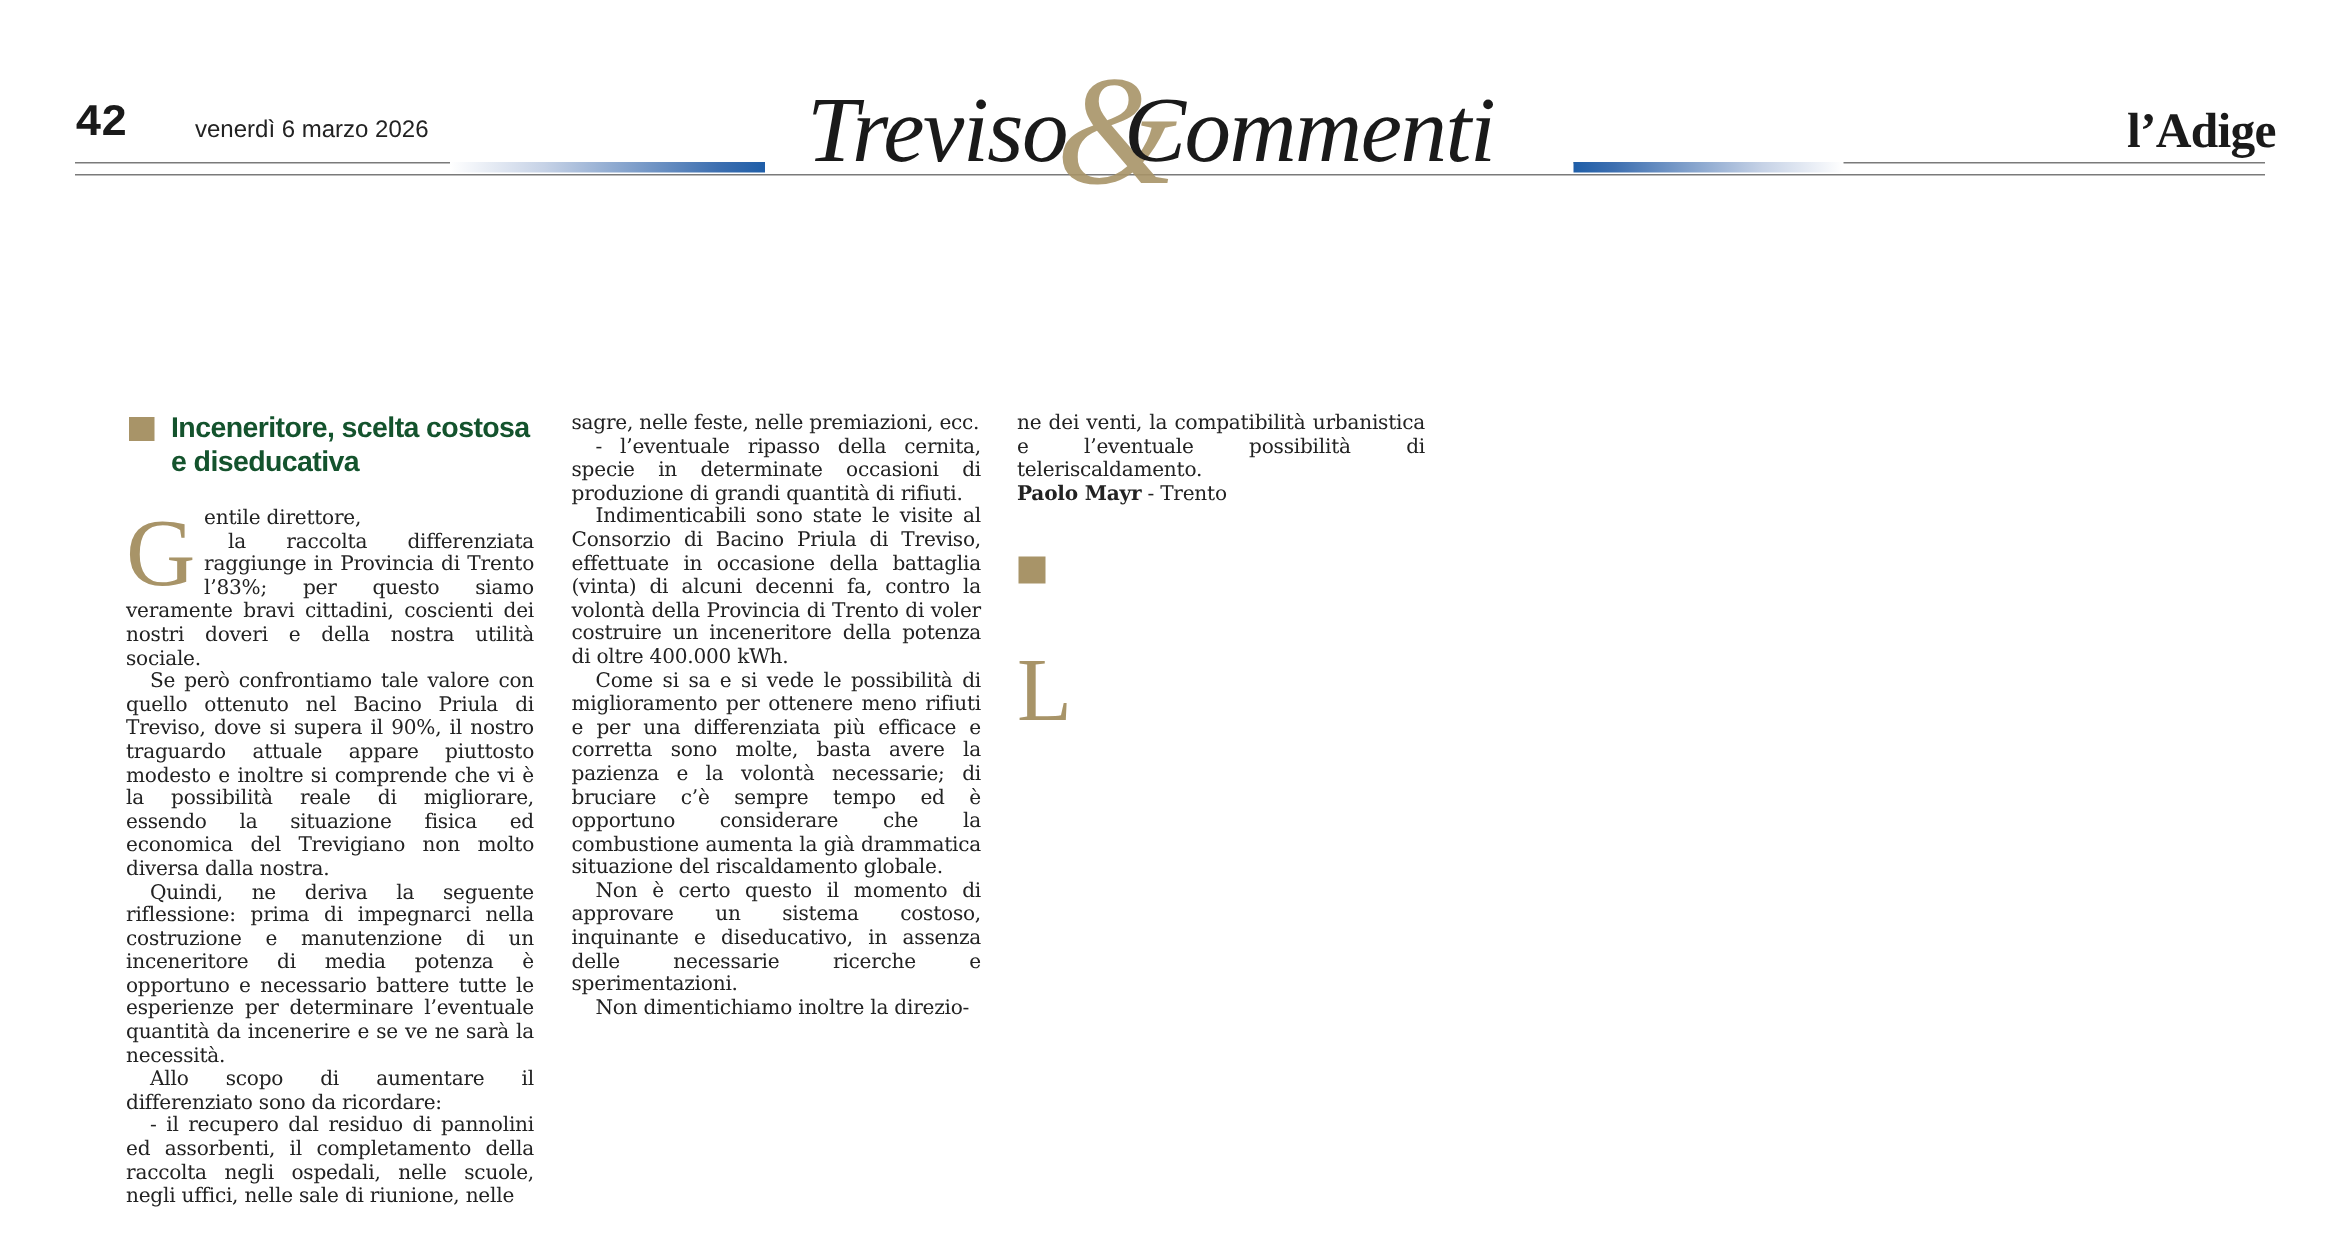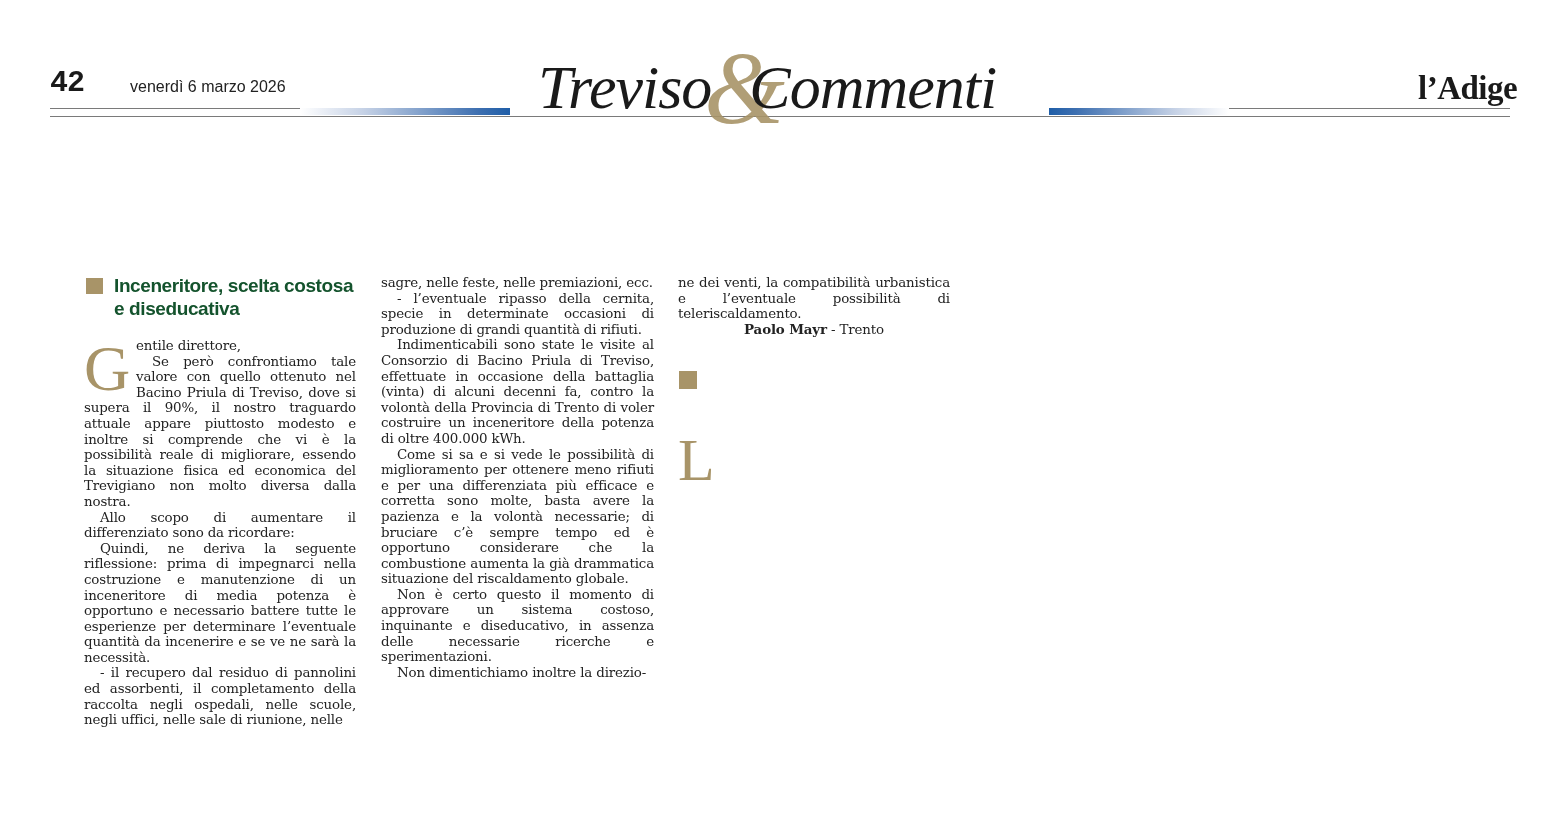--- a/index.html
+++ b/index.html
@@ -21,21 +21,21 @@
     .headline { position:absolute; left:114px; top:274px; width:250px; font-family:"Liberation Sans", sans-serif; font-weight:bold; font-size:19px; line-height:23px; color:#14532d; letter-spacing:-0.4px; }
 
     .col { position:absolute; font-family:"DejaVu Serif", serif; font-size:13.4px; line-height:15.6px; color:#222; text-align:justify; letter-spacing:-0.15px; }
     .col p { margin:0; }
     .col .ind { text-indent:16px; }
     .col1 { left:84px; top:338px; width:272px; }
     .col2 { left:381px; top:275px; width:273px; }
     .col3 { left:678px; top:275px; width:272px; }
 
     .dropcap { float:left; font-family:"Liberation Serif", serif; font-size:64px; line-height:50px; color:#a89468; margin:4px 6px 0 0; padding-top:2px; }
-    .signature { text-align:center; margin-top:1px; }
+    .signature { text-align:left; margin-top:1px; }
     .signature b { font-weight:bold; }
 
     .square2 { position:absolute; left:679px; top:371px; width:18px; height:18px; background:#a89468; }
     .bigL { position:absolute; left:678px; top:430px; font-family:"Liberation Serif", serif; font-size:60px; line-height:60px; color:#a89468; }
   </style>
 </head>
 <body>
 
 <div class="page-num">42</div>
 <div class="date">venerdì 6 marzo 2026</div>
@@ -51,23 +51,24 @@
   <span>Treviso</span><span style="display:inline-block;width:38px;"></span><span>Commenti</span>
 </div>
 <div class="brand">l’Adige</div>
 
 <div class="headline-square"></div>
 <div class="headline">Inceneritore, scelta costosa e diseducativa</div>
 
 <div class="col col1">
   <span class="dropcap">G</span>
   <p>entile direttore,</p>
+  <p class="ind">la raccolta differenziata raggiunge in Provincia di Trento l’83%; per questo siamo veramente bravi cittadini, coscienti dei nostri doveri e della nostra utilità sociale.</p>
   <p class="ind">Se però confrontiamo tale valore con quello ottenuto nel Bacino Priula di Treviso, dove si supera il 90%, il nostro traguardo attuale appare piuttosto modesto e inoltre si comprende che vi è la possibilità reale di migliorare, essendo la situazione fisica ed economica del Trevigiano non molto diversa dalla nostra.</p>
+  <p class="ind">Quindi, ne deriva la seguente riflessione: prima di impegnarci nella costruzione e manutenzione di un inceneritore di media potenza è opportuno e necessario battere tutte le esperienze per determinare l’eventuale quantità da incenerire e se ve ne sarà la necessità.</p>
   <p class="ind">Allo scopo di aumentare il differenziato sono da ricordare:</p>
-  <p class="ind">Quindi, ne deriva la seguente riflessione: prima di impegnarci nella costruzione e manutenzione di un inceneritore di media potenza è opportuno e necessario battere tutte le esperienze per determinare l’eventuale quantità da incenerire e se ve ne sarà la necessità.</p>
   <p class="ind">- il recupero dal residuo di pannolini ed assorbenti, il completamento della raccolta negli ospedali, nelle scuole, negli uffici, nelle sale di riunione, nelle</p>
 </div>
 
 <div class="col col2">
   <p>sagre, nelle feste, nelle premiazioni, ecc.</p>
   <p class="ind">- l’eventuale ripasso della cernita, specie in determinate occasioni di produzione di grandi quantità di rifiuti.</p>
   <p class="ind">Indimenticabili sono state le visite al Consorzio di Bacino Priula di Treviso, effettuate in occasione della battaglia (vinta) di alcuni decenni fa, contro la volontà della Provincia di Trento di voler costruire un inceneritore della potenza di oltre 400.000 kWh.</p>
   <p class="ind">Come si sa e si vede le possibilità di miglioramento per ottenere meno rifiuti e per una differenziata più efficace e corretta sono molte, basta avere la pazienza e la volontà necessarie; di bruciare c’è sempre tempo ed è opportuno considerare che la combustione aumenta la già drammatica situazione del riscaldamento globale.</p>
   <p class="ind">Non è certo questo il momento di approvare un sistema costoso, inquinante e diseducativo, in assenza delle necessarie ricerche e sperimentazioni.</p>
   <p class="ind">Non dimentichiamo inoltre la direzio-</p>

